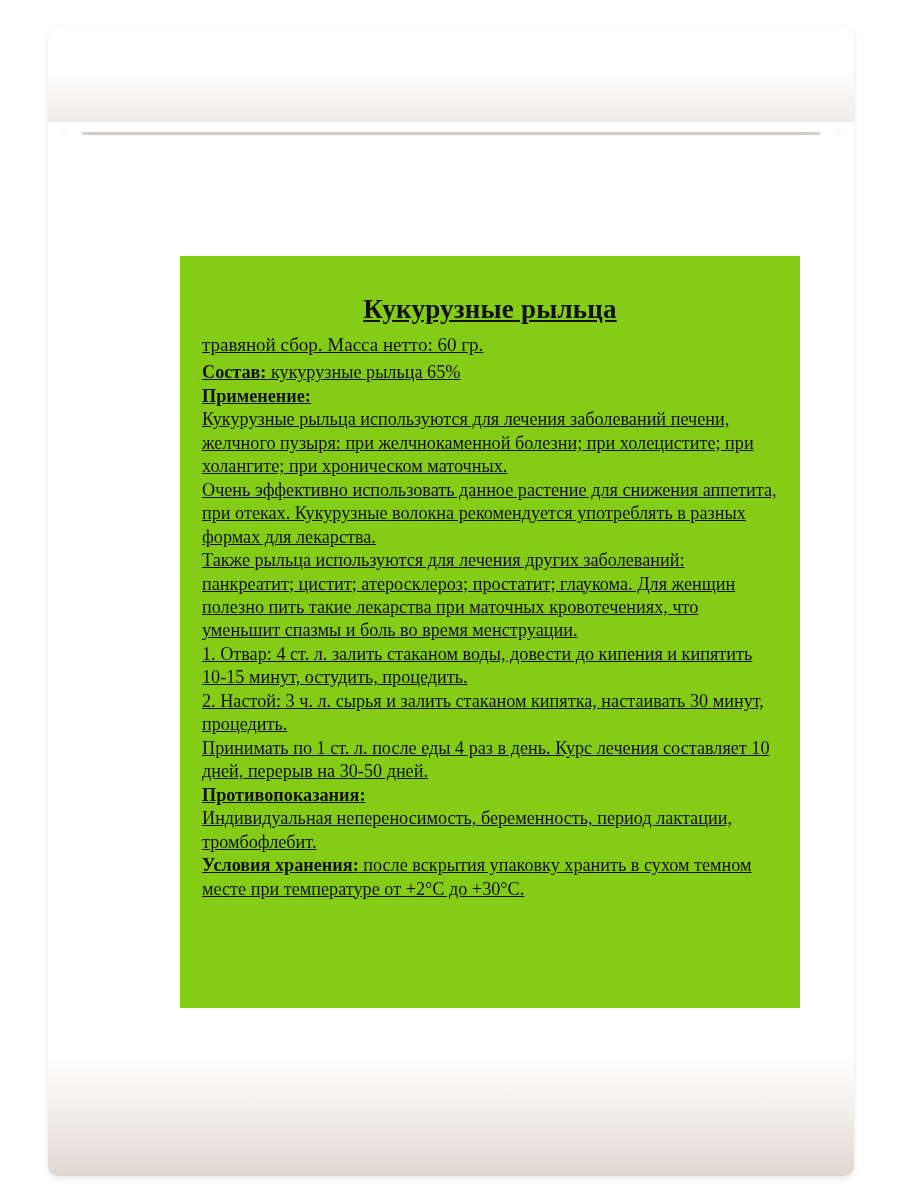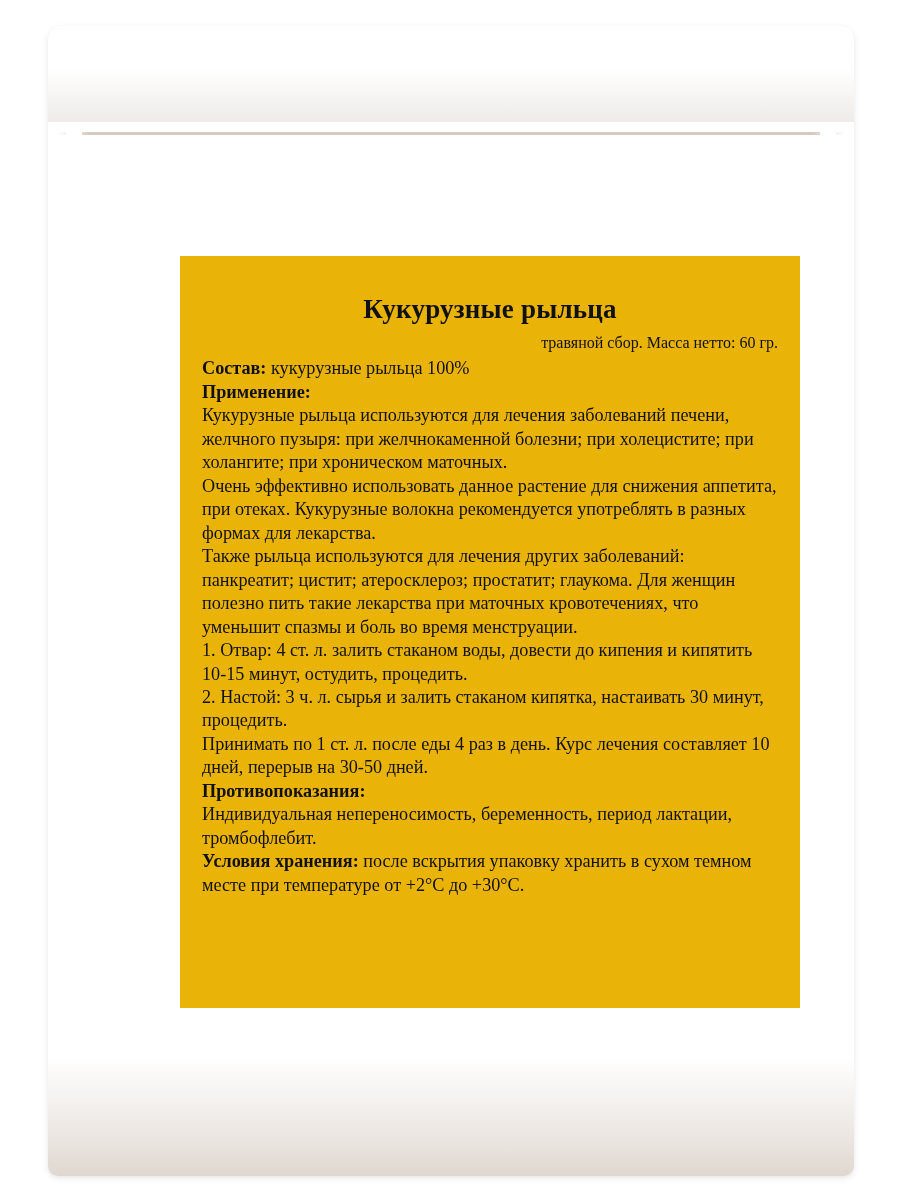--- a/index.html
+++ b/index.html
@@ -128,39 +128,40 @@
     border-radius: 0 0 10px 10px;
   }
 
   
   .label {
     position: absolute;
     left: 132px;
     top: 230px;
     width: 620px;
     height: 752px;
-    background: #eab308;
+    background: #84cc16;
     box-sizing: border-box;
     padding: 36px 22px 10px 22px;
     color: #111111;
     font-family: "Liberation Serif", serif;
     font-size: 18.2px;
     line-height: 1.29;
+    text-decoration: underline;
   }
 
   .product-title {
     text-align: center;
     font-size: 27px;
     font-weight: bold;
     letter-spacing: 0.2px;
     margin: 0 0 6px 0;
   }
   .subtitle {
-    text-align: right;
-    font-size: 16px;
+    text-align: left;
+    font-size: 19px;
     margin: 0 0 4px 0;
   }
   .bold { font-weight: bold; }
 
   p.block {
     margin: 0;
   }
 
   .section-head {
     font-weight: bold;
@@ -177,21 +178,21 @@
   <div class="zip-line second"></div>
   <div class="notch left"></div>
   <div class="notch right"></div>
   <div class="pouch-bottom"></div>
 
   <div class="label">
 
     <div class="product-title">Кукурузные рыльца</div>
     <div class="subtitle">травяной сбор. Масса нетто: 60 гр.</div>
 
-    <p class="block"><span class="bold">Состав:</span><span> кукурузные рыльца 100%</span></p>
+    <p class="block"><span class="bold">Состав:</span><span> кукурузные рыльца 65%</span></p>
 
     <p class="section-head">Применение:</p>
     <p class="block">Кукурузные рыльца используются для лечения заболеваний печени, желчного пузыря: при желчнокаменной болезни; при холецистите; при холангите; при хроническом маточных.</p>
     <p class="block">Очень эффективно использовать данное растение для снижения аппетита, при отеках. Кукурузные волокна рекомендуется употреблять в разных формах для лекарства.</p>
     <p class="block">Также рыльца используются для лечения других заболеваний: панкреатит; цистит; атеросклероз; простатит; глаукома. Для женщин полезно пить такие лекарства при маточных кровотечениях, что уменьшит спазмы и боль во время менструации.</p>
 
     <p class="block">1. Отвар: 4 ст. л. залить стаканом воды, довести до кипения и кипятить 10-15 минут, остудить, процедить.</p>
     <p class="block">2. Настой: 3 ч. л.  сырья и залить стаканом кипятка, настаивать 30 минут, процедить.</p>
     <p class="block">Принимать по 1 ст. л. после еды 4 раз в день. Курс лечения составляет 10 дней, перерыв на 30-50 дней.</p>
 

